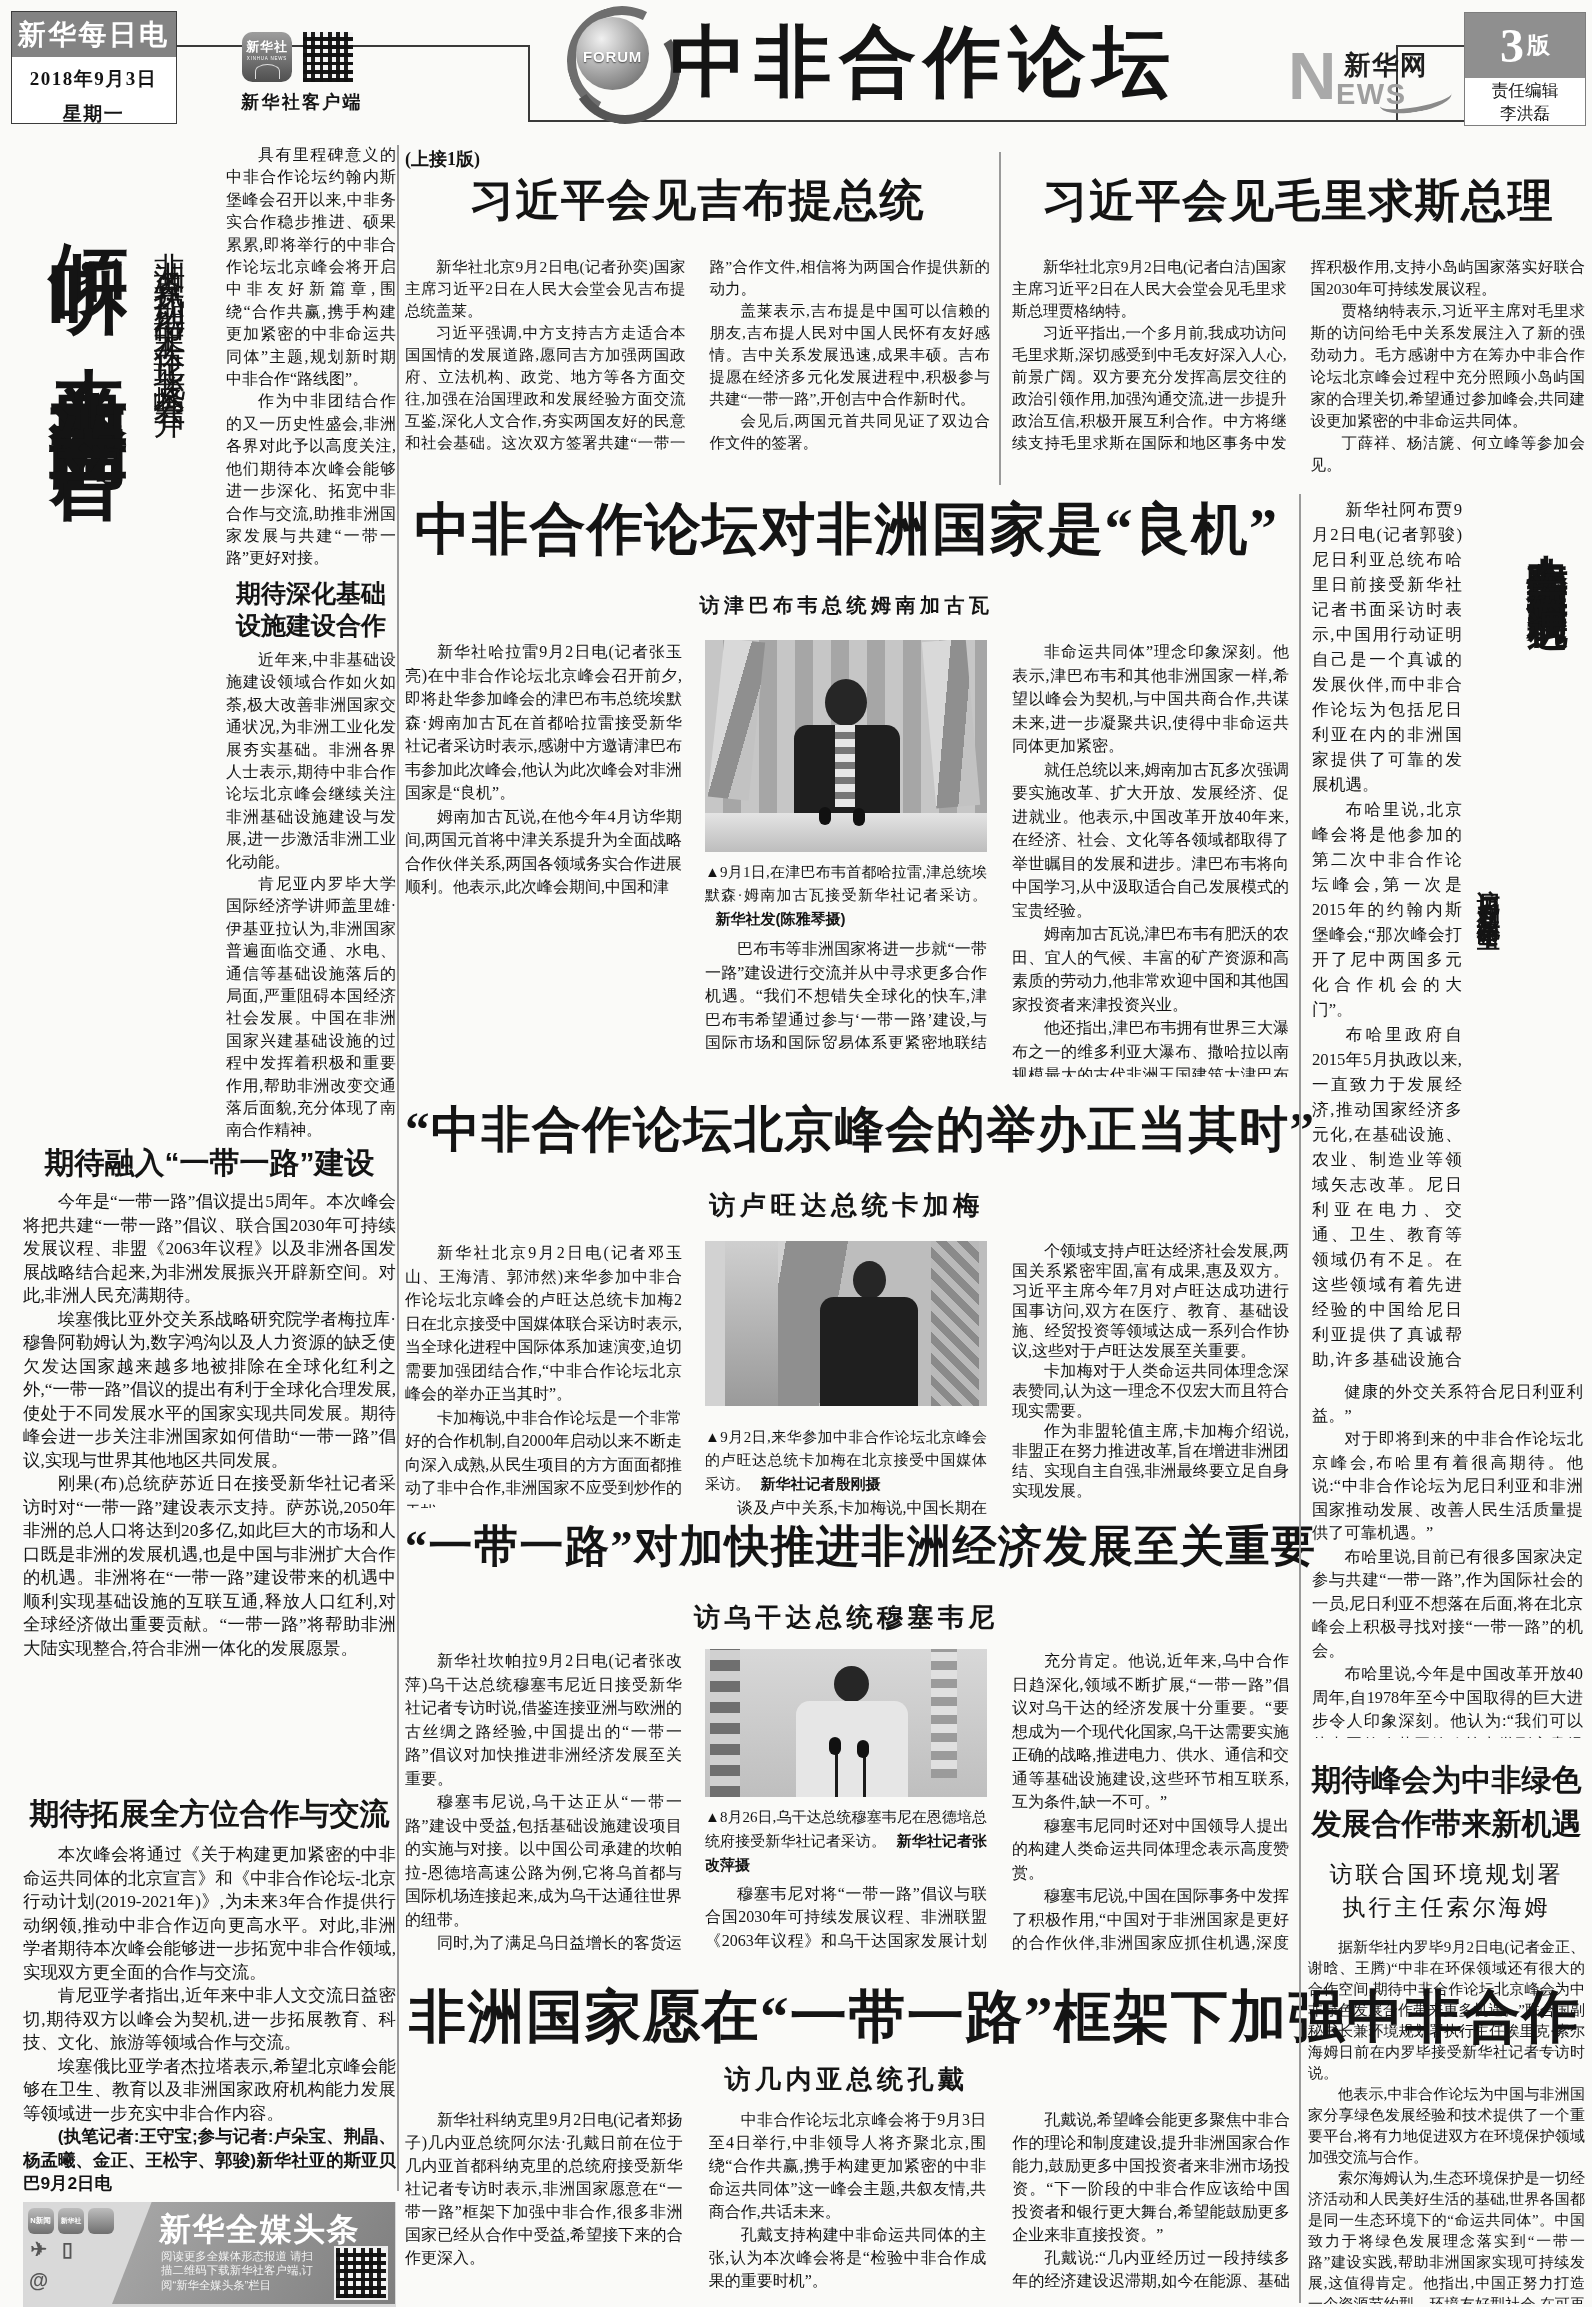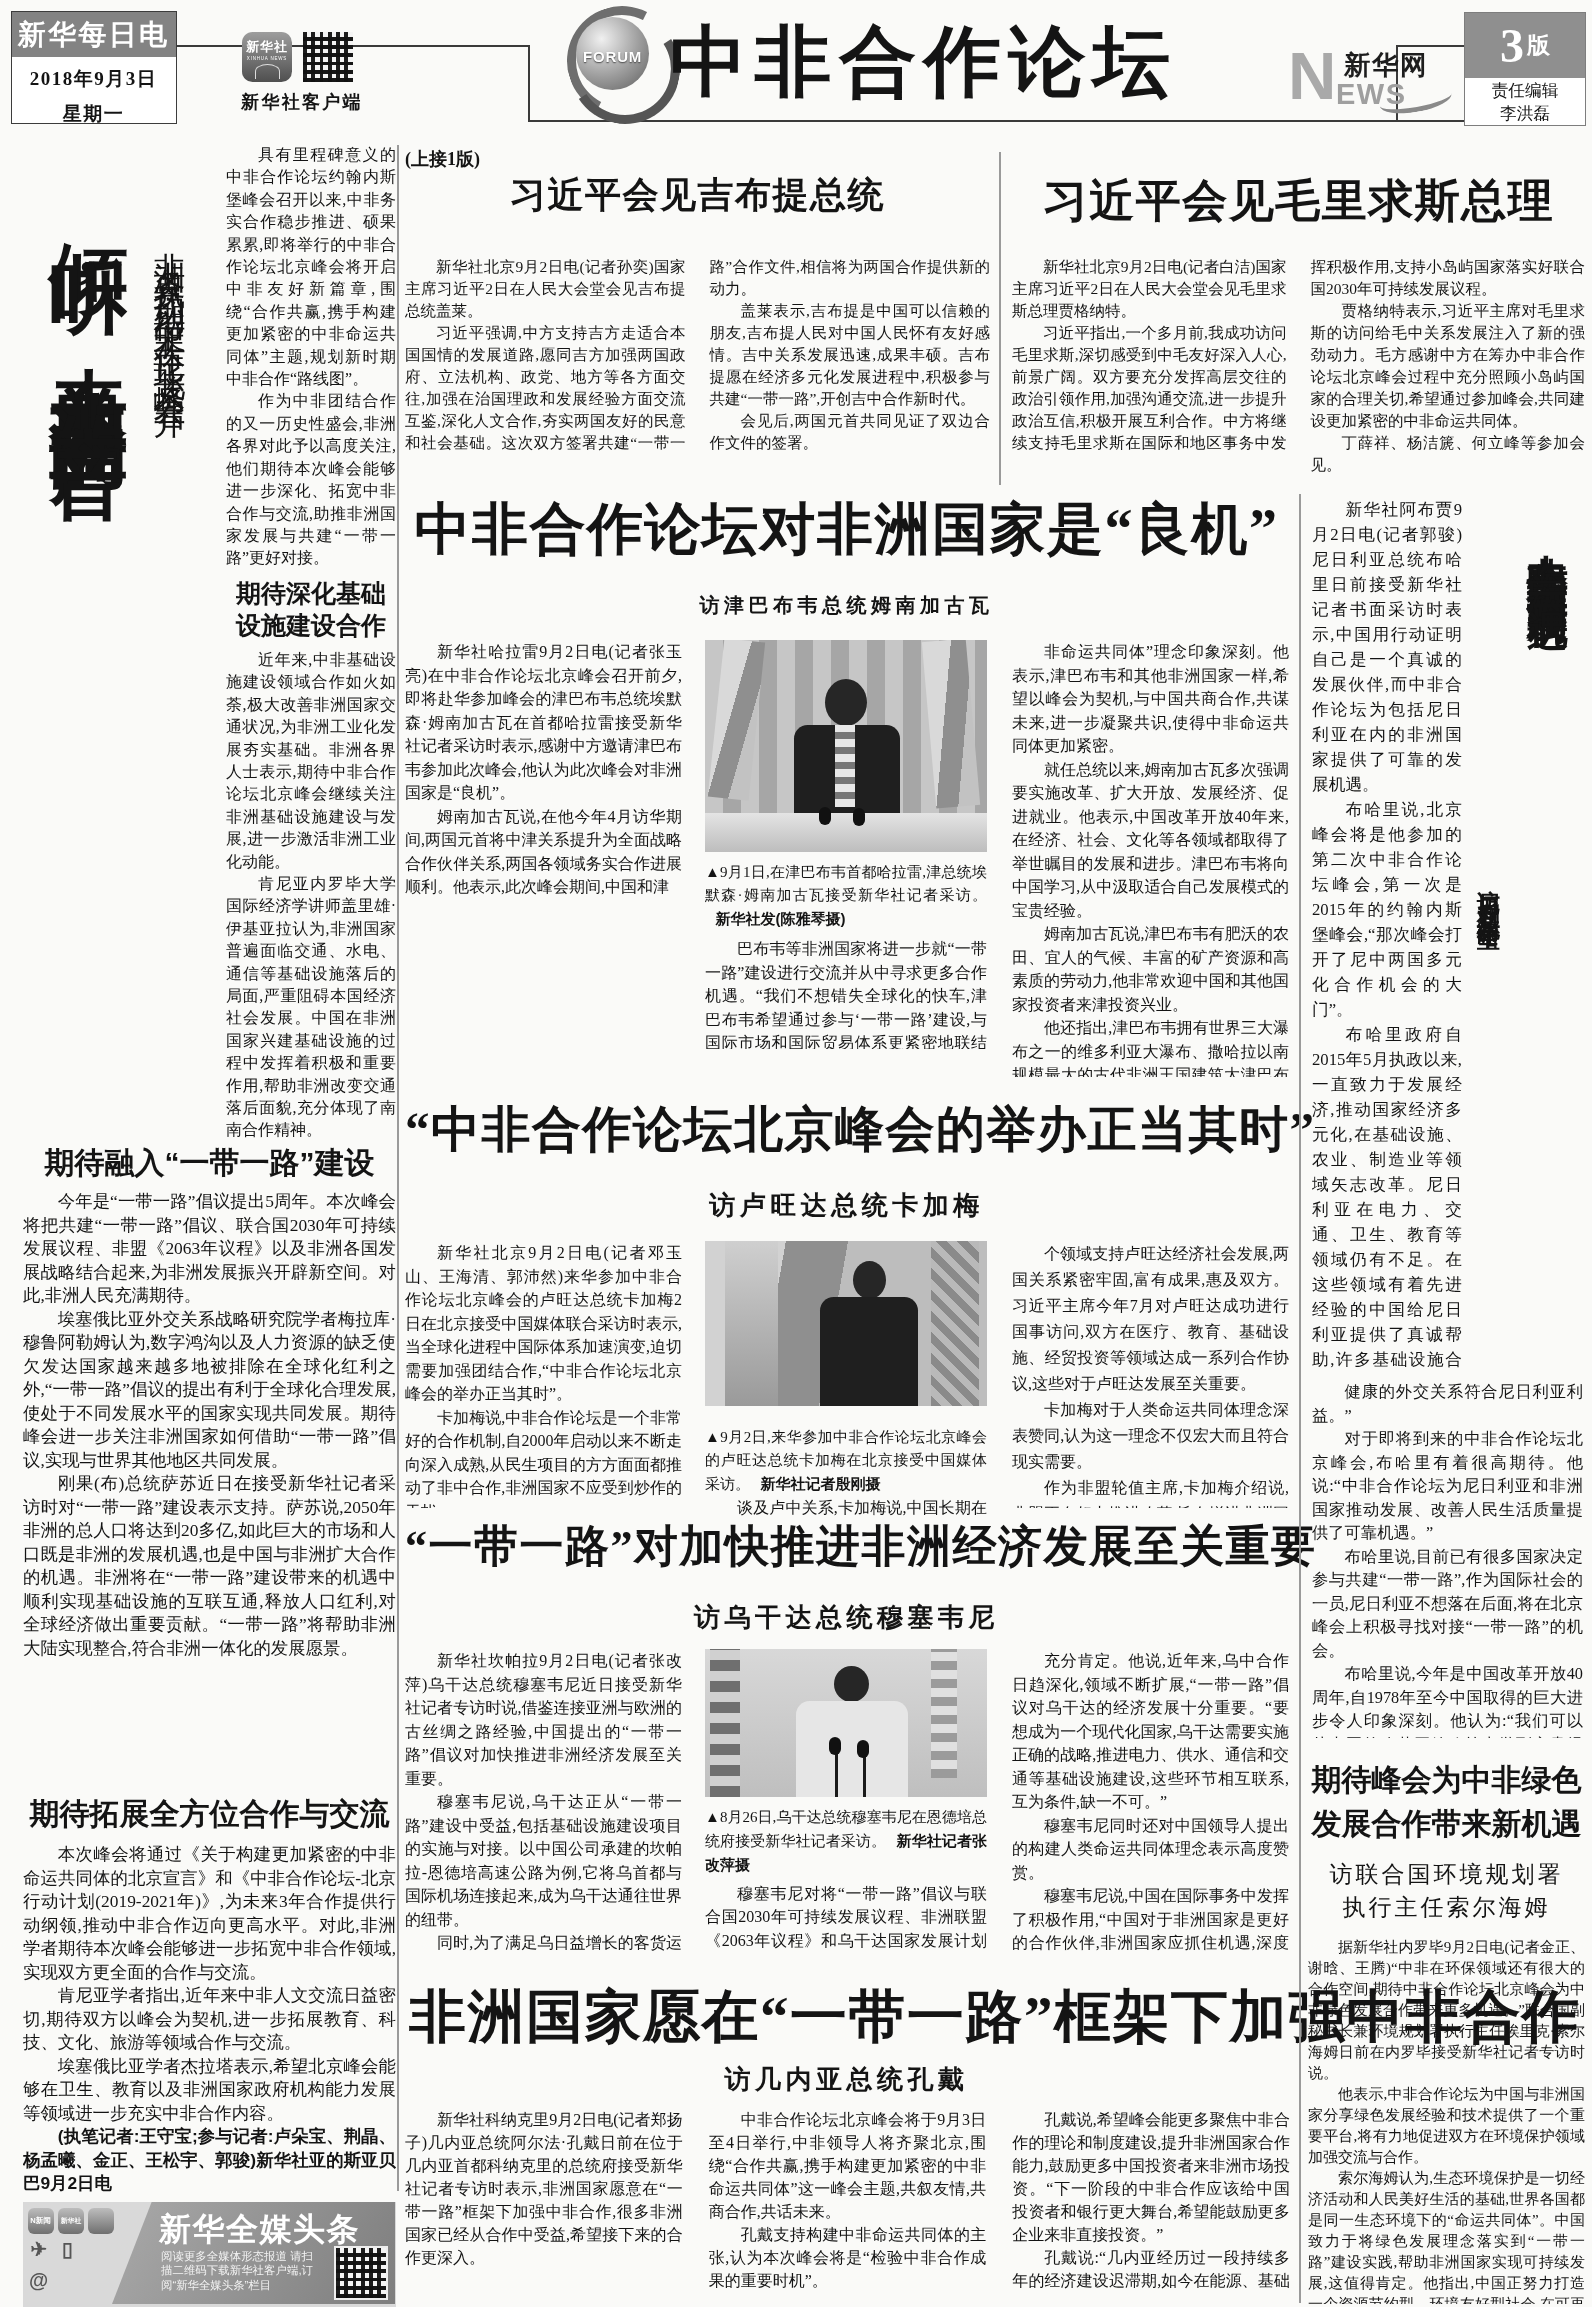--- a/index.html
+++ b/index.html
@@ -162,21 +162,21 @@
     <div class="glyph" style="left:6px;top:67px;">@</div>
     <div class="panel"></div>
     <div class="title">新华全媒头条</div>
     <div class="txt">阅读更多全媒体形态报道 请扫描二维码下载新华社客户端,订阅“新华全媒头条”栏目</div>
     <div class="adqr qr"></div>
   </div>
 
   <div class="vrule" style="left:999px;top:152px;height:333px;"></div>
 
   <div class="abs" style="left:405px;top:147px;font-size:18px;font-weight:bold;">(上接1版)</div>
-  <div class="abs headline" style="left:405px;top:171px;width:585px;font-size:36px;">习近平会见吉布提总统</div>
+  <div class="abs headline" style="left:405px;top:171px;width:585px;font-size:44px;">习近平会见吉布提总统</div>
   <div class="abs flow" style="left:405px;top:256px;width:585px;height:224px;column-count:2;column-gap:24px;column-fill:auto;font-size:15.5px;line-height:22px;">
       <p>新华社北京9月2日电(记者孙奕)国家主席习近平2日在人民大会堂会见吉布提总统盖莱。</p>
       <p>习近平强调,中方支持吉方走适合本国国情的发展道路,愿同吉方加强两国政府、立法机构、政党、地方等各方面交往,加强在治国理政和发展经验方面交流互鉴,深化人文合作,夯实两国友好的民意和社会基础。这次双方签署共建“一带一路”合作文件,相信将为两国合作提供新的动力。</p>
       <p>盖莱表示,吉布提是中国可以信赖的朋友,吉布提人民对中国人民怀有友好感情。吉中关系发展迅速,成果丰硕。吉布提愿在经济多元化发展进程中,积极参与共建“一带一路”,开创吉中合作新时代。</p>
       <p>会见后,两国元首共同见证了双边合作文件的签署。</p>
     </div>
 
   <div class="abs headline" style="left:1012px;top:171px;width:573px;font-size:45px;">习近平会见毛里求斯总理</div>
   <div class="abs flow" style="left:1012px;top:256px;width:573px;height:226px;column-count:2;column-gap:24px;column-fill:auto;font-size:15.5px;line-height:22px;">
       <p>新华社北京9月2日电(记者白洁)国家主席习近平2日在人民大会堂会见毛里求斯总理贾格纳特。</p>
@@ -229,21 +229,21 @@
       <div class="torso" style="left:115px;top:56px;width:98px;height:109px;"></div>
       <div class="flag" style="right:7.6px;width:48px;height:165px;background:repeating-linear-gradient(45deg,#8a8a8a 0 7.6px,#b9b9b9 7.6px 15px);"></div>
     </div>
     <div class="caption" style="margin-top:20px;">
       <span>▲9月2日,来华参加中非合作论坛北京峰会的卢旺达总统卡加梅在北京接受中国媒体采访。</span><span class="credit">新华社记者殷刚摄</span>
     </div>
     <div class="flow" style="height:24px;font-size:16px;line-height:23.5px;">
         <p>谈及卢中关系,卡加梅说,中国长期在多</p>
       </div>
   </div>
-  <div class="abs flow" style="left:1012px;top:1241px;width:277px;height:267px;font-size:16px;line-height:26px;">
+  <div class="abs flow" style="left:1012px;top:1241px;width:277px;height:267px;font-size:16px;line-height:20px;">
       <p>个领域支持卢旺达经济社会发展,两国关系紧密牢固,富有成果,惠及双方。习近平主席今年7月对卢旺达成功进行国事访问,双方在医疗、教育、基础设施、经贸投资等领域达成一系列合作协议,这些对于卢旺达发展至关重要。</p>
       <p>卡加梅对于人类命运共同体理念深表赞同,认为这一理念不仅宏大而且符合现实需要。</p>
       <p>作为非盟轮值主席,卡加梅介绍说,非盟正在努力推进改革,旨在增进非洲团结、实现自主自强,非洲最终要立足自身实现发展。</p>
     </div>
 
   <div class="abs headline" style="left:405px;top:1517px;width:883px;font-size:44px;">“一带一路”对加快推进非洲经济发展至关重要</div>
   <div class="abs subhead" style="left:405px;top:1600px;width:883px;font-size:26px;">访乌干达总统穆塞韦尼</div>
   <div class="abs flow" style="left:405px;top:1649px;width:277px;height:306px;font-size:16px;line-height:23.5px;">
       <p>新华社坎帕拉9月2日电(记者张改萍)乌干达总统穆塞韦尼近日接受新华社记者专访时说,借鉴连接亚洲与欧洲的古丝绸之路经验,中国提出的“一带一路”倡议对加快推进非洲经济发展至关重要。</p>
       <p>穆塞韦尼说,乌干达正从“一带一路”建设中受益,包括基础设施建设项目的实施与对接。以中国公司承建的坎帕拉-恩德培高速公路为例,它将乌首都与国际机场连接起来,成为乌干达通往世界的纽带。</p>

